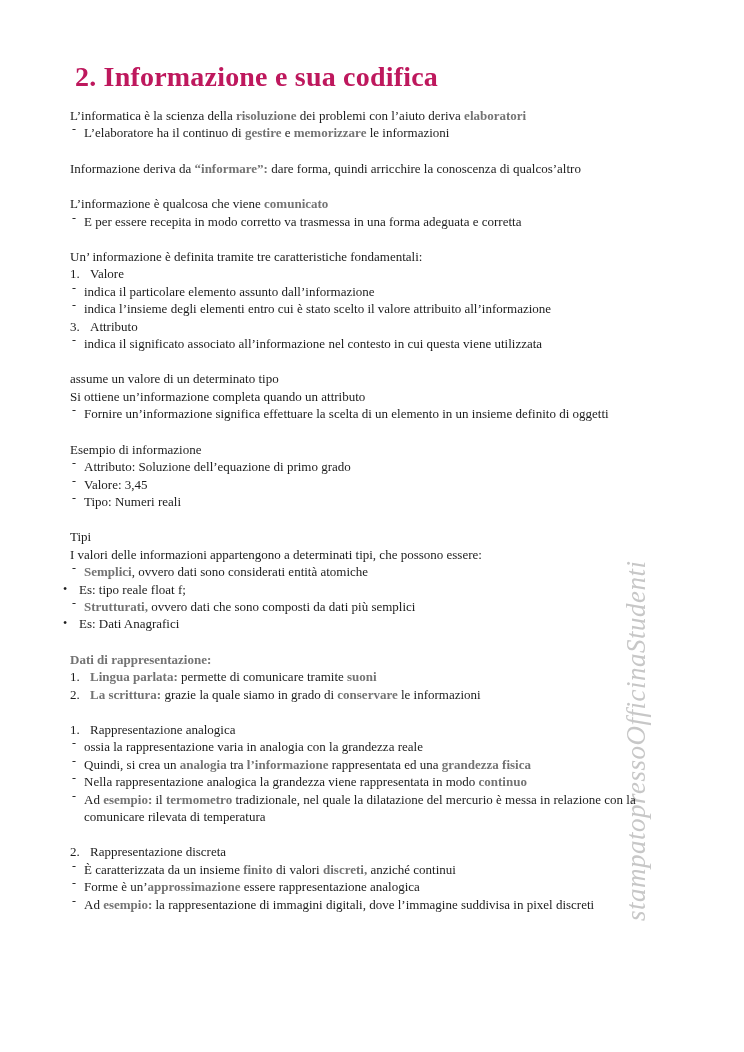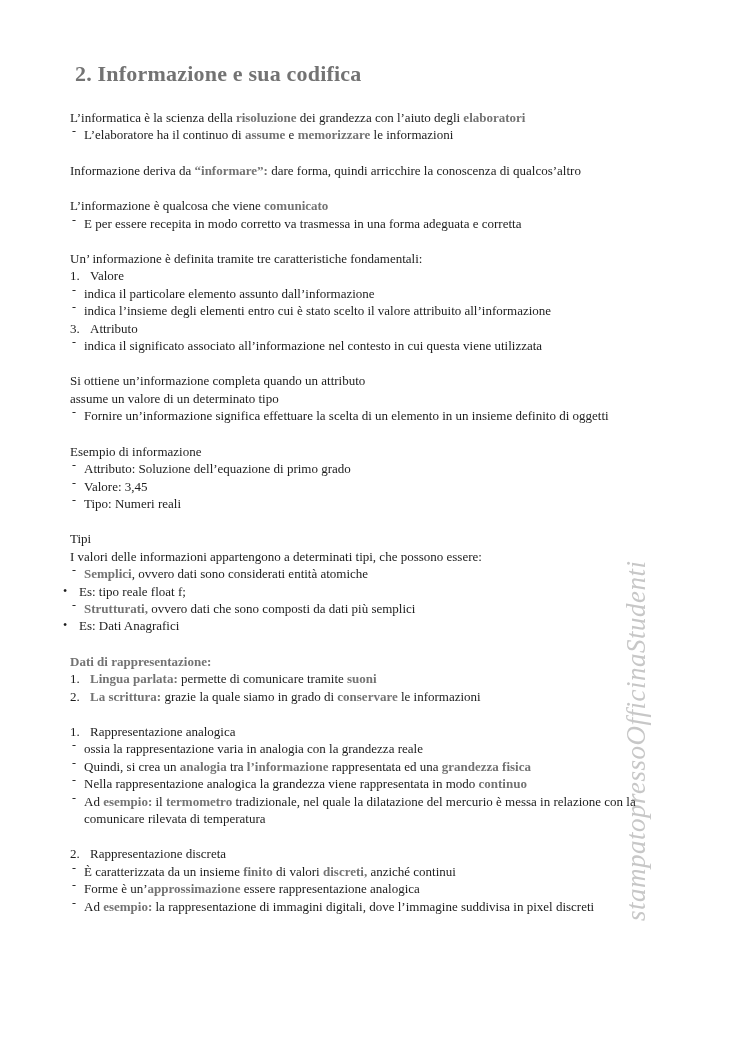--- a/index.html
+++ b/index.html
@@ -25,24 +25,24 @@
     font-size: 27px;
     color: #c7c7c7;
     letter-spacing: 0.5px;
     white-space: nowrap;
     z-index: 0;
     user-select: none;
   }
   .doc-title {
     position: relative;
     z-index: 1;
-    margin: 0 0 22px 5px;
-    font-size: 22px;
+    margin: 0 0 14px 5px;
+    font-size: 28px;
     font-weight: bold;
-    color: #737373;
+    color: #be185d;
     letter-spacing: 0.2px;
   }
   .doc-body { position: relative; z-index: 1; max-width: 652px; }
   .block { margin: 0 0 18px 0; }
   .line {
     position: relative;
     font-size: 13px;
     line-height: 17.4px;
     color: #1c1c1c;
   }
@@ -65,41 +65,41 @@
 </head>
 <body>
 
 <div class="page">
   <div class="watermark">stampatopressoOfficinaStudenti</div>
 
   <h1 class="doc-title">2. Informazione e sua codifica</h1>
 
   <div class="doc-body">
       <div class="block">
-        <div class="line p"><span class="content"><span>L’informatica è la scienza della </span><strong>risoluzione</strong><span> dei grandezza con l’aiuto degli </span><strong>elaboratori</strong></span></div>
-        <div class="line dash"><span class="marker">-</span><span class="content"><span>L’elaboratore ha il continuo di </span><strong>assume</strong><span> e </span><strong>memorizzare</strong><span> le informazioni</span></span></div>
+        <div class="line p"><span class="content"><span>L’informatica è la scienza della </span><strong>risoluzione</strong><span> dei problemi con l’aiuto deriva </span><strong>elaboratori</strong></span></div>
+        <div class="line dash"><span class="marker">-</span><span class="content"><span>L’elaboratore ha il continuo di </span><strong>gestire</strong><span> e </span><strong>memorizzare</strong><span> le informazioni</span></span></div>
       </div>
       <div class="block">
         <div class="line p"><span class="content"><span>Informazione deriva da </span><strong>“informare”:</strong><span> dare forma, quindi arricchire la conoscenza di qualcos’altro</span></span></div>
       </div>
       <div class="block">
         <div class="line p"><span class="content"><span>L’informazione è qualcosa che viene </span><strong>comunicato</strong></span></div>
         <div class="line dash"><span class="marker">-</span><span class="content"><span>E per essere recepita in modo corretto va trasmessa in una forma adeguata e corretta</span></span></div>
       </div>
       <div class="block">
         <div class="line p"><span class="content"><span>Un’ informazione è definita tramite tre caratteristiche fondamentali:</span></span></div>
         <div class="line num"><span class="marker">1.</span><span class="content"><span>Valore</span></span></div>
         <div class="line dash"><span class="marker">-</span><span class="content"><span>indica il particolare elemento assunto dall’informazione</span></span></div>
         <div class="line dash"><span class="marker">-</span><span class="content"><span>indica l’insieme degli elementi entro cui è stato scelto il valore attribuito all’informazione</span></span></div>
         <div class="line num"><span class="marker">3.</span><span class="content"><span>Attributo</span></span></div>
         <div class="line dash"><span class="marker">-</span><span class="content"><span>indica il significato associato all’informazione nel contesto in cui questa viene utilizzata</span></span></div>
       </div>
       <div class="block">
+        <div class="line p"><span class="content"><span>assume un valore di un determinato tipo</span></span></div>
         <div class="line p"><span class="content"><span>Si ottiene un’informazione completa quando un attributo</span></span></div>
-        <div class="line p"><span class="content"><span>assume un valore di un determinato tipo</span></span></div>
         <div class="line dash"><span class="marker">-</span><span class="content"><span>Fornire un’informazione significa effettuare la scelta di un elemento in un insieme definito di oggetti</span></span></div>
       </div>
       <div class="block">
         <div class="line p"><span class="content"><span>Esempio di informazione</span></span></div>
         <div class="line dash"><span class="marker">-</span><span class="content"><span>Attributo: Soluzione dell’equazione di primo grado</span></span></div>
         <div class="line dash"><span class="marker">-</span><span class="content"><span>Valore: 3,45</span></span></div>
         <div class="line dash"><span class="marker">-</span><span class="content"><span>Tipo: Numeri reali</span></span></div>
       </div>
       <div class="block">
         <div class="line p"><span class="content"><span>Tipi</span></span></div>

